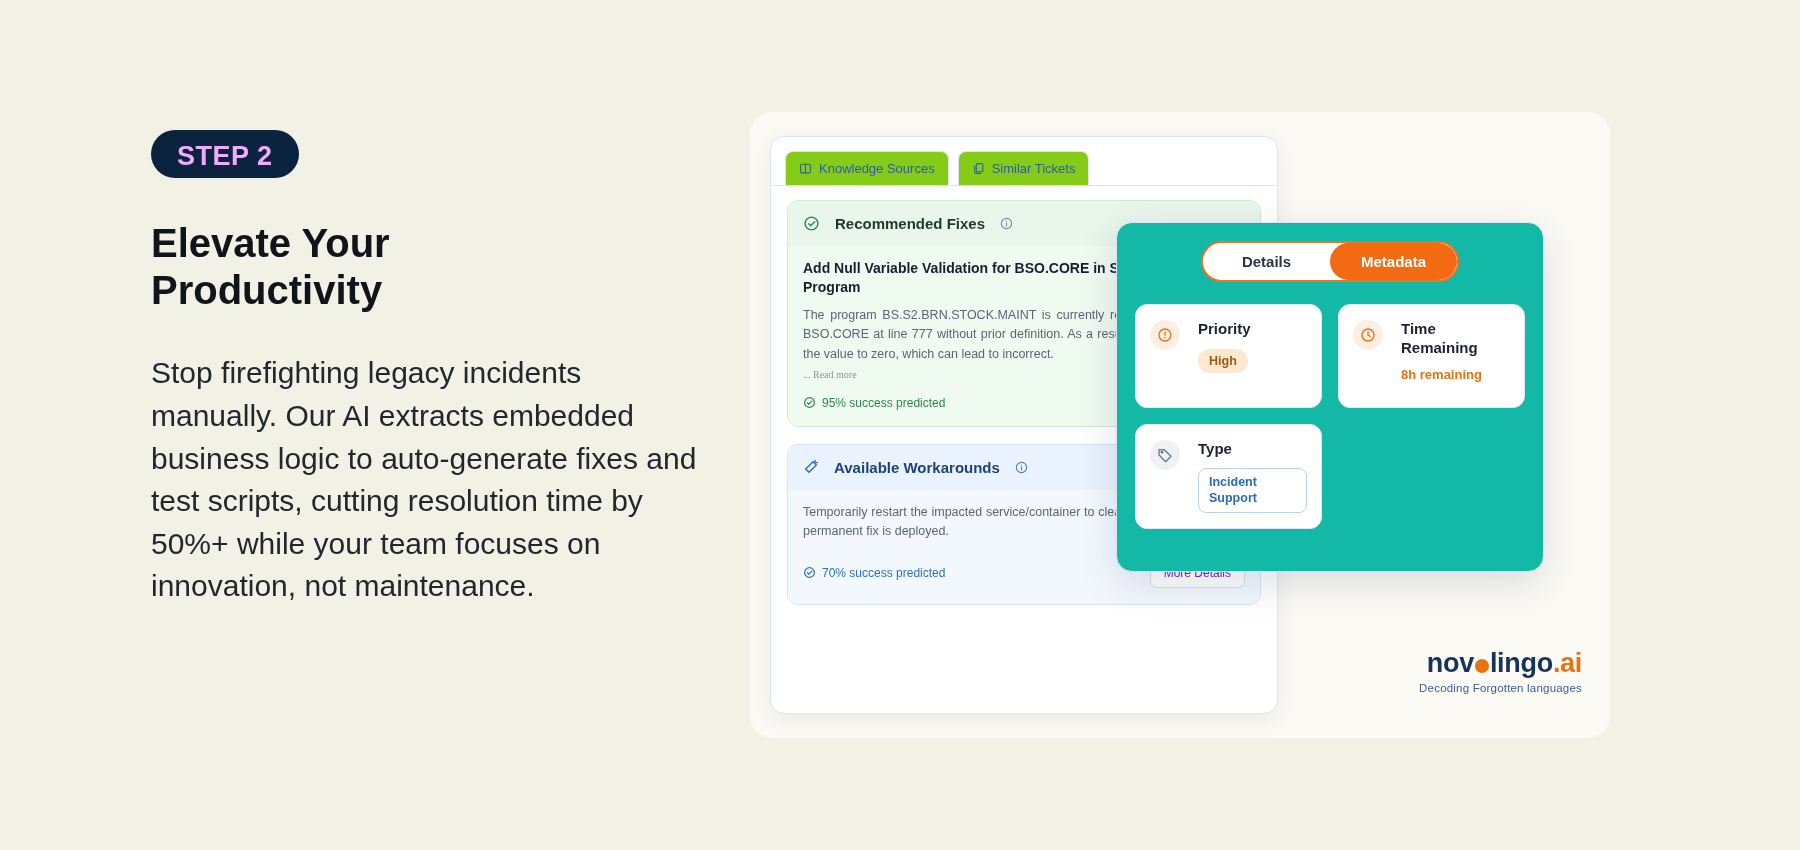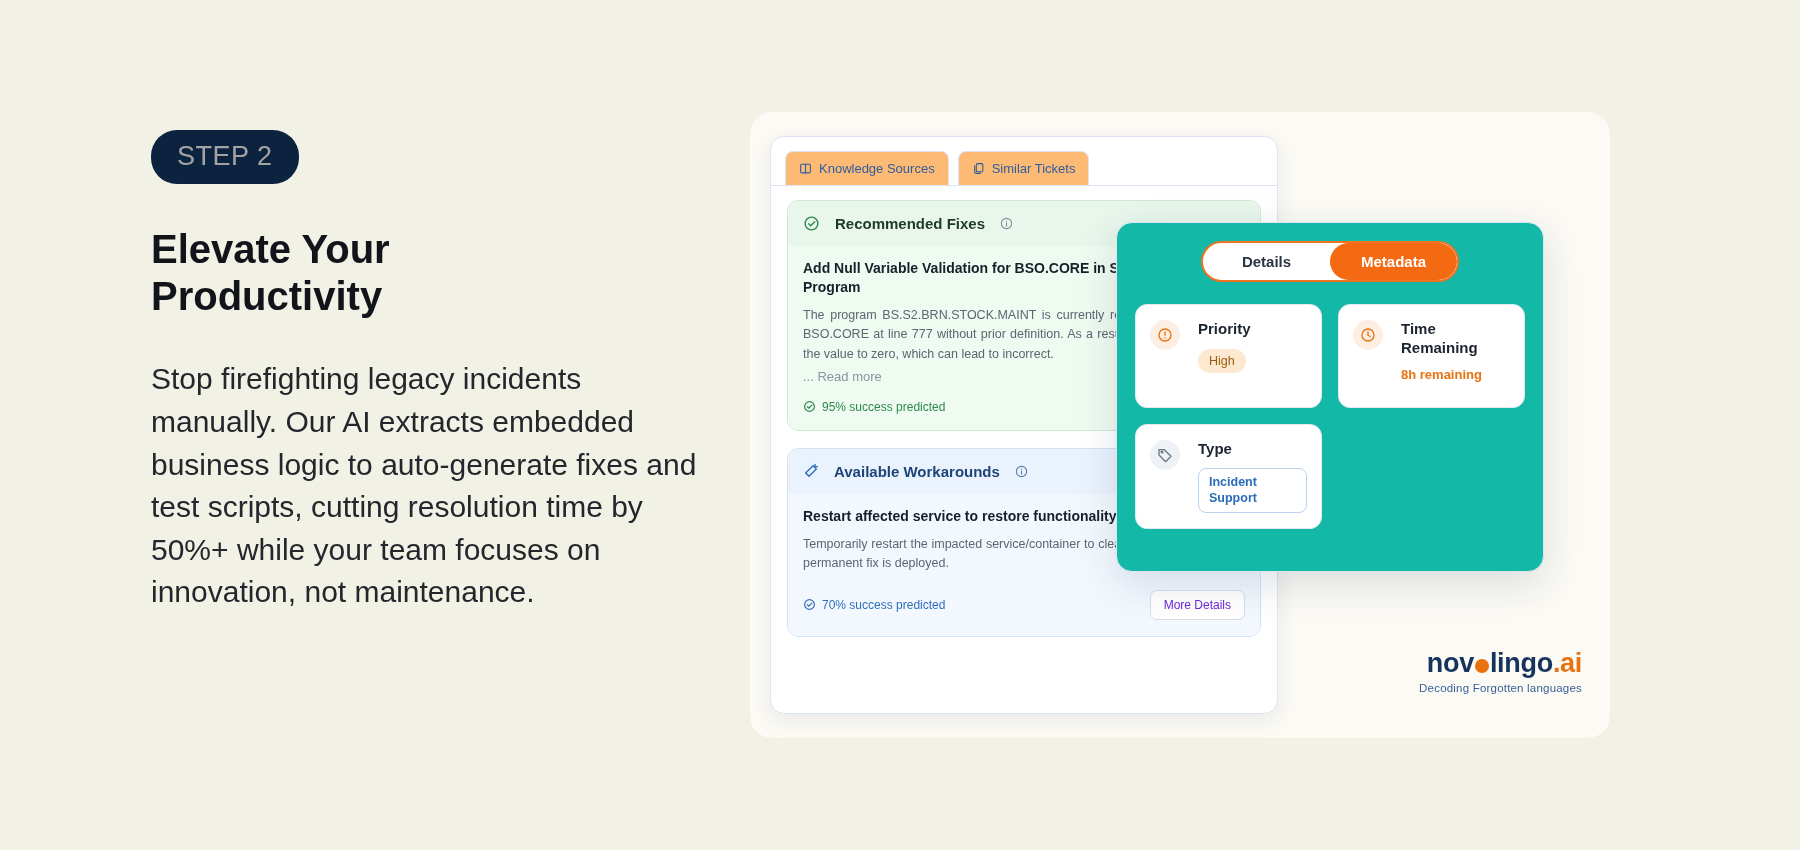--- a/index.html
+++ b/index.html
@@ -17,25 +17,25 @@
   
   .left-col {
     position: absolute;
     left: 151px;
     top: 130px;
     width: 560px;
   }
   .step-badge {
     display: inline-block;
     background: #0c2340;
-    color: #a3a3a3;
+    color: #f0abfc;
     font-size: 27px;
-    font-weight: normal;
+    font-weight: bold;
     letter-spacing: 0.5px;
-    padding: 13px 26px 14px 26px;
+    padding: 13px 26px 8px 26px;
     border-radius: 26px;
     line-height: 1;
   }
   .headline {
     margin-top: 42px;
     font-size: 40px;
     font-weight: bold;
     line-height: 1.18;
     color: #111418;
     max-width: 420px;
@@ -82,21 +82,21 @@
   }
   .tab {
     display: flex;
     align-items: center;
     gap: 7px;
     font-size: 13px;
     padding: 9px 13px;
     border-radius: 8px 8px 0 0;
     border: 1px solid #dbe4f0;
     border-bottom: none;
-    background: #fdba74;
+    background: #84cc16;
     color: #2e5d9f;
     white-space: nowrap;
   }
   .tab.active {
     background: #ef7422;
     color: #ffffff;
     border-color: #ef7422;
     font-weight: 600;
   }
   .tabs-rule {
@@ -139,23 +139,24 @@
     line-height: 1.35;
     margin-bottom: 9px;
   }
   .item-desc {
     font-size: 12.5px;
     color: #5b6672;
     line-height: 1.55;
     text-align: justify;
   }
   .read-more {
-    font-size: 13px;
+    font-size: 10px;
     color: #8b949e;
     margin-top: 5px;
+    font-family: Liberation Serif, serif;
   }
   .success-line {
     display: flex;
     align-items: center;
     gap: 6px;
     font-size: 12px;
     color: #2c8a4c;
     margin-top: 16px;
   }
   .workaround .success-line { color: #2e6fbd; }
@@ -238,21 +239,21 @@
   .meta-label {
     font-size: 15px;
     font-weight: bold;
     color: #1b242f;
     line-height: 1.26;
   }
   .pill {
     display: inline-block;
     margin-top: 10px;
     font-size: 12.5px;
-    font-weight: normal;
+    font-weight: bold;
     padding: 5px 11px;
     border-radius: 12px;
   }
   .pill-high { background: #fde9cf; color: #9a5a10; }
   .pill-progress { background: #fdecd2; color: #8c5a12; }
   .value-orange {
     margin-top: 9px;
     font-size: 13px;
     font-weight: bold;
     color: #e8720f;
@@ -379,21 +380,20 @@
           </span>
           <span>Available Workarounds</span>
           <span>
             <svg width="13" height="13" viewBox="0 0 24 24" fill="none" stroke="#5b7da8" stroke-width="2" stroke-linecap="round">
                 <circle cx="12" cy="12" r="9.5"></circle>
                 <path d="M12 11 v5.5 M12 7.6 v.4"></path>
               </svg>
           </span>
         </div>
         <div class="block-body">
-          <div class="item-title">Restart affected service to restore functionality</div>
           <div class="item-desc">Temporarily restart the impacted service/container to clear transient state until a permanent fix is deployed.</div>
           <div class="footer-row">
             <div class="success-line" style="margin-top:0">
               <span>
                 <svg width="13" height="13" viewBox="0 0 24 24" fill="none" stroke="#2e6fbd" stroke-width="2.2" stroke-linecap="round">
                     <circle cx="12" cy="12" r="9"></circle>
                     <path d="M8 12.5 l2.7 2.7 L16.5 9.5"></path>
                   </svg>
               </span>
               <span>70% success predicted</span>

